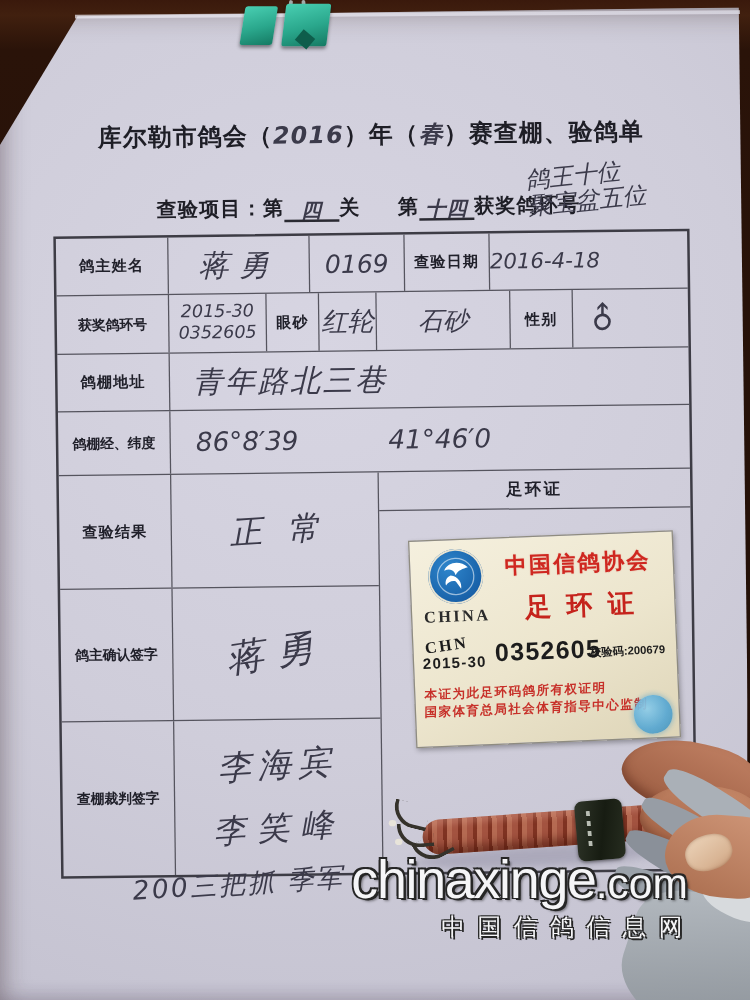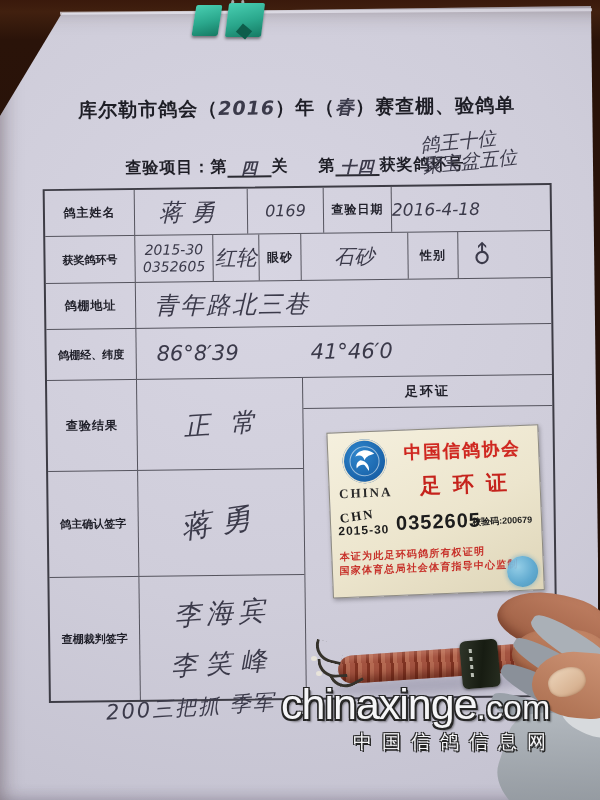--- a/index.html
+++ b/index.html
@@ -31,21 +31,21 @@
   .hw{font-family:"DejaVu Sans",sans-serif;color:#3b3a4a;font-style:italic;}
   .margin-note{position:absolute;top:132px;left:424px;transform:rotate(-5deg);font-size:19px;line-height:21px;white-space:nowrap;}
   
   .tbl{position:absolute;left:45px;top:186px;width:505px;border:2px solid #3d3c45;box-sizing:content-box;}
   .r{display:flex;border-bottom:1px solid #55545e;}
   .r:last-child{border-bottom:none;}
   .c{border-right:1px solid #55545e;display:flex;align-items:center;justify-content:center;box-sizing:border-box;overflow:hidden;}
   .c:last-child{border-right:none;}
   .lbl{font-weight:bold;font-size:12px;letter-spacing:1px;text-align:center;color:#20202a;padding:0 2px;}
   .lbl-s{font-size:11px;letter-spacing:0;}
-  .v{font-size:16px;}
+  .v{font-size:20px;}
   .bottom{display:flex;}
   .bl{width:255px;border-right:1px solid #55545e;}
   .bl .r:last-child{border-bottom:none;}
   .br{width:250px;display:flex;flex-direction:column;position:relative;}
   .br-h{height:30px;border-bottom:1px solid #55545e;display:flex;align-items:center;justify-content:center;}
   
   .sticker{position:absolute;left:25px;top:52px;width:212px;height:166px;transform:rotate(-1.6deg);
     background:linear-gradient(155deg,#f5f0de 0%,#ece5cd 55%,#ded5b8 100%);
     border:1px solid #8f8c80;box-shadow:1px 2px 4px rgba(0,0,0,.3);padding:7px 7px 4px;box-sizing:border-box;}
   .st-top{display:flex;}
@@ -155,25 +155,25 @@
       </div>
 
       <div class="r" style="height:46px;">
         <div class="c" style="width:90px;">
             <span class="lbl lbl-s">获奖鸽环号</span>
           </div>
         <div class="c" style="width:78px;flex-direction:column;line-height:17px;">
           <span class="hw" style="font-size:14px;">2015-30</span>
           <span class="hw" style="font-size:14px;">0352605</span>
         </div>
+        <div class="c" style="width:42px;">
+            <span class="lbl">眼砂</span>
+          </div>
         <div class="c" style="width:46px;">
             <span class="hw" style="font-size:21px;">红轮</span>
-          </div>
-        <div class="c" style="width:42px;">
-            <span class="lbl">眼砂</span>
           </div>
         <div class="c" style="width:107px;">
             <span class="hw" style="font-size:20px;">石砂</span>
           </div>
         <div class="c" style="width:50px;">
             <span class="lbl">性别</span>
           </div>
         <div class="c" style="width:47px;">
             <span class="hw sex-sym">♂</span>
           </div>

